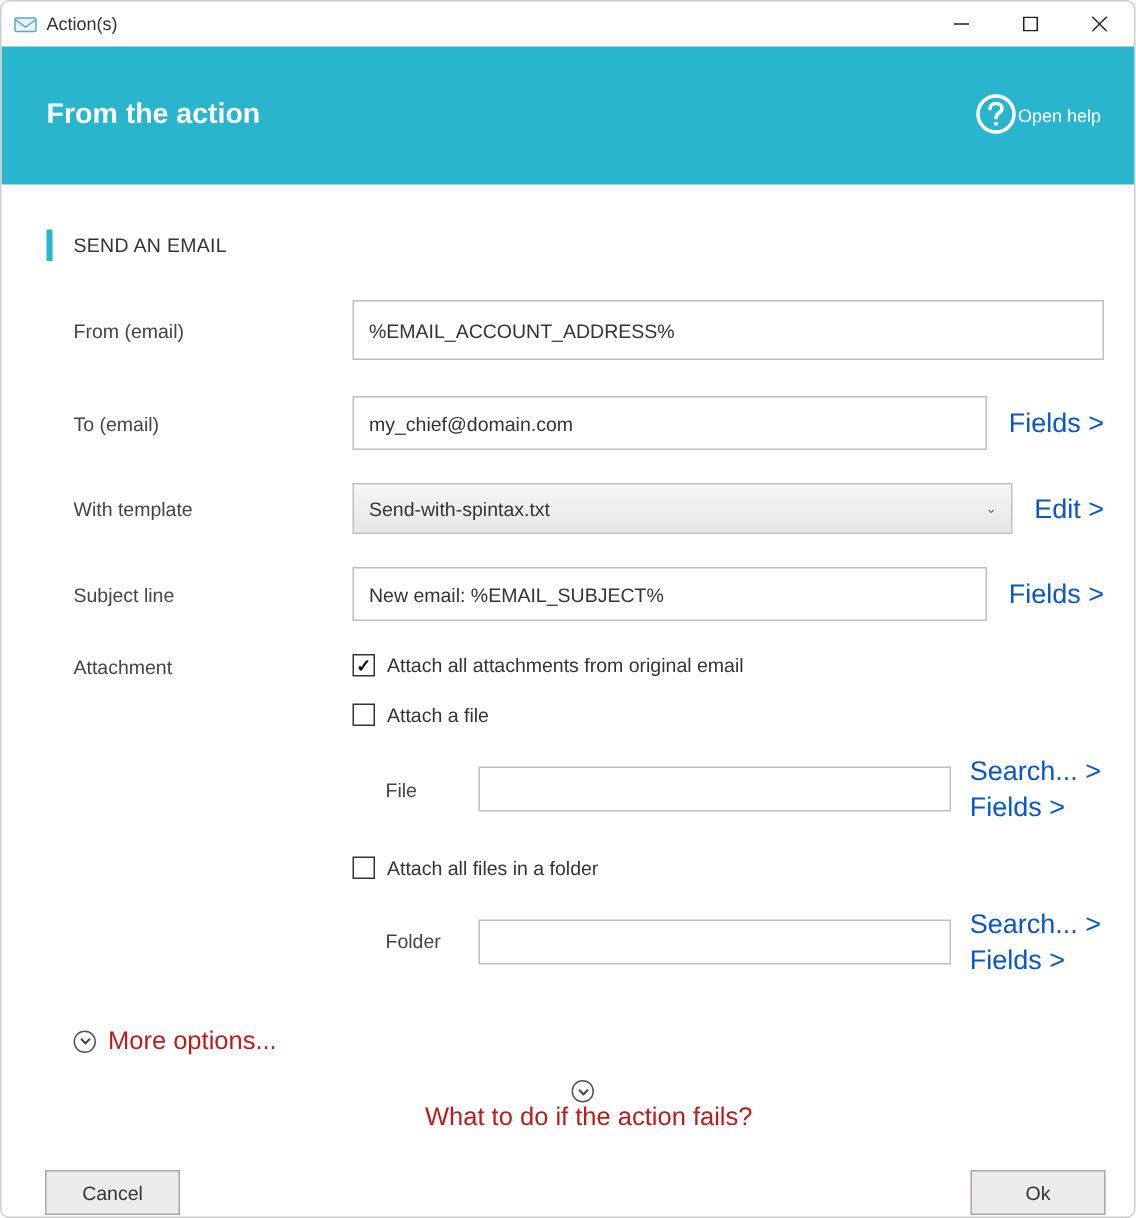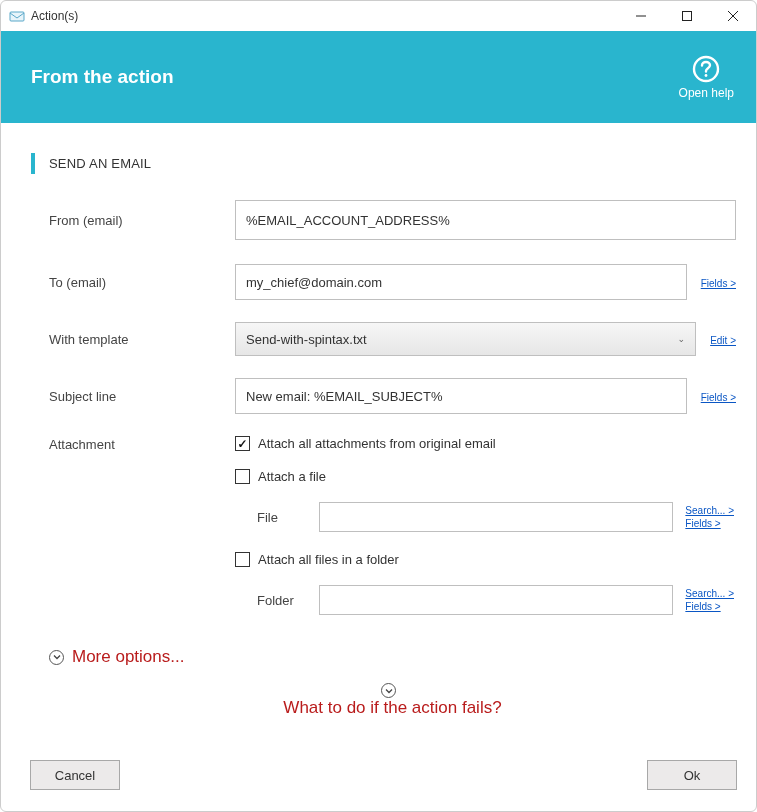--- a/index.html
+++ b/index.html
@@ -48,21 +48,20 @@
     align-items: center;
     padding: 0 22px 0 30px;
   }
   .header h1 {
     font-size: 19px;
     font-weight: 600;
     flex: 1;
   }
   .help {
     display: flex;
-    flex-direction: column;
     align-items: center;
     color: #fff;
     font-size: 12px;
     cursor: pointer;
   }
   .help svg { margin-bottom: 2px; }
 
   
   .content {
     padding: 30px 16px 0 30px;
@@ -92,23 +91,22 @@
     display: flex;
     align-items: center;
   }
   .row .rightlink {
     margin-left: 14px;
     margin-right: 4px;
     white-space: nowrap;
   }
   .link {
     color: #0a56c4;
-    text-decoration: underline;
-    cursor: pointer;
-    font-size: 10px;
+    cursor: pointer;
+    font-size: 18px;
   }
 
   input[type="text"].field {
     width: 100%;
     height: 36px;
     border: 1px solid #bfbfbf;
     padding: 0 10px;
     font-size: 13px;
     color: #333;
     background: #fff;
@@ -213,21 +211,21 @@
     border: 1.2px solid #555;
     border-radius: 50%;
     margin-right: 8px;
     display: flex; align-items: center; justify-content: center;
   }
   .expander .chevron svg { display:block; }
 
   
   .footer {
     position: absolute;
-    bottom: 22px;
+    bottom: 2px;
     left: 30px; right: 20px;
     display: flex;
     justify-content: space-between;
   }
   .btn {
     min-width: 90px;
     height: 30px;
     border: 1px solid #a8a8a8;
     background: #eceaea;
     font-size: 13px;

